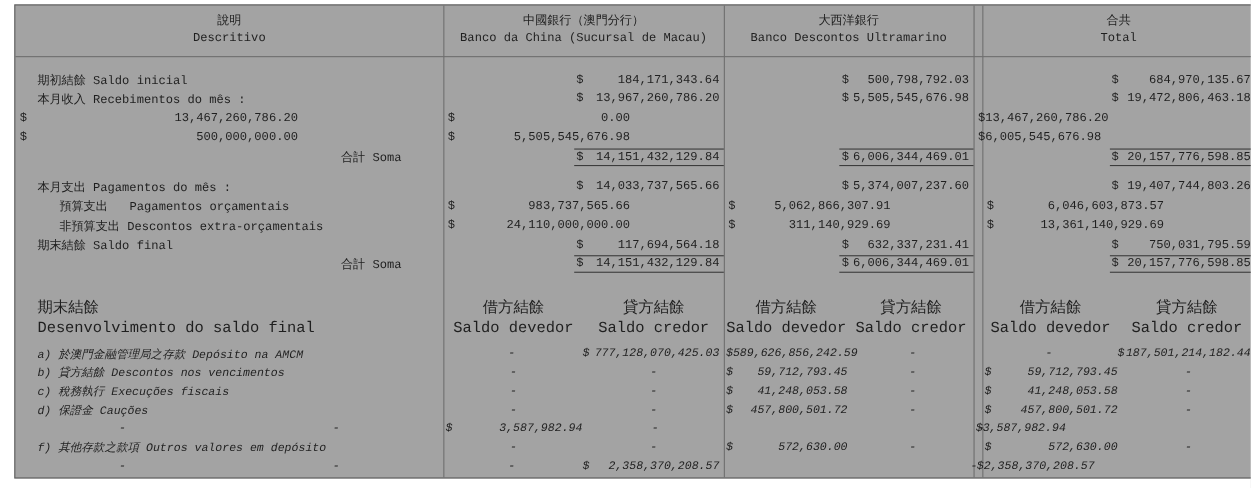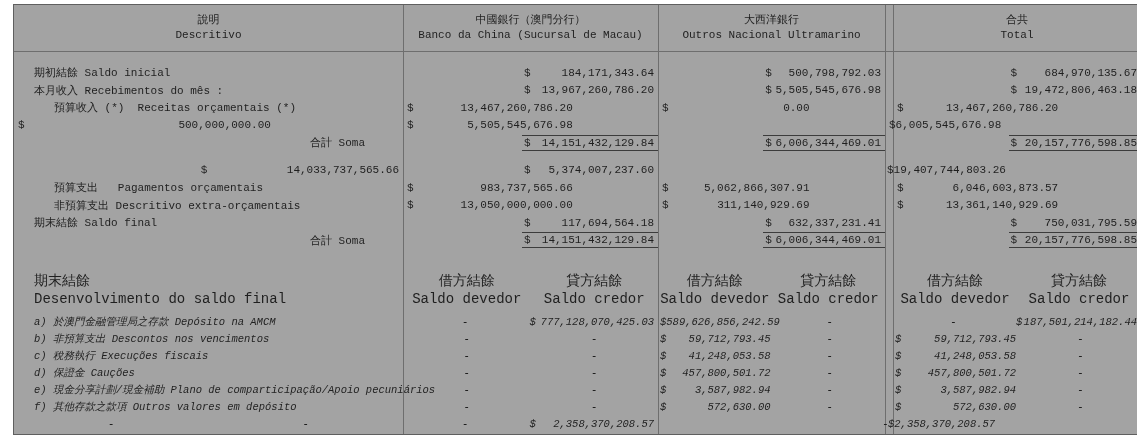--- a/index.html
+++ b/index.html
@@ -60,21 +60,21 @@
     <div class="hcell">
       <span>說明</span>
       <span>Descritivo</span>
     </div>
     <div class="hcell">
       <span>中國銀行（澳門分行）</span>
       <span>Banco da China (Sucursal de Macau)</span>
     </div>
     <div class="hcell">
       <span>大西洋銀行</span>
-      <span>Outros Nacional Ultramarino</span>
+      <span>Banco Descontos Ultramarino</span>
     </div>
     <div class="gapcell"></div>
     <div class="hcell">
       <span>合共</span>
       <span>Total</span>
     </div>
   </div>
 
   <div id="movement-rows">
       <div class="grid row">
@@ -97,21 +97,20 @@
         </div>
         <div class="cell bank">
           <div class="slot slot-right"><span class="cur">$</span><span class="val">5,505,545,676.98</span></div>
         </div>
         <div class="gapcell"></div>
         <div class="cell bank">
           <div class="slot slot-right"><span class="cur">$</span><span class="val">19,472,806,463.18</span></div>
         </div>
       </div>
       <div class="grid row">
-        <div class="cell desc indent"><span class="lbl">預算收入 (*)  Receitas orçamentais (*)</span></div>
         <div class="cell bank">
           <div class="slot slot-left"><span class="cur">$</span><span class="val">13,467,260,786.20</span></div>
         </div>
         <div class="cell bank">
           <div class="slot slot-left"><span class="cur">$</span><span class="val">0.00</span></div>
         </div>
         <div class="gapcell"></div>
         <div class="cell bank">
           <div class="slot slot-left"><span class="cur">$</span><span class="val">13,467,260,786.20</span></div>
         </div>
@@ -135,20 +134,21 @@
         </div>
         <div class="cell bank">
           <div class="slot slot-right rule"><span class="cur">$</span><span class="val">6,006,344,469.01</span></div>
         </div>
         <div class="gapcell"></div>
         <div class="cell bank">
           <div class="slot slot-right rule"><span class="cur">$</span><span class="val">20,157,776,598.85</span></div>
         </div>
       </div>
       <div class="grid row gap-before">
+        <div class="cell desc"><span class="lbl">本月支出 Pagamentos do mês :</span></div>
         <div class="cell bank">
           <div class="slot slot-right"><span class="cur">$</span><span class="val">14,033,737,565.66</span></div>
         </div>
         <div class="cell bank">
           <div class="slot slot-right"><span class="cur">$</span><span class="val">5,374,007,237.60</span></div>
         </div>
         <div class="gapcell"></div>
         <div class="cell bank">
           <div class="slot slot-right"><span class="cur">$</span><span class="val">19,407,744,803.26</span></div>
         </div>
@@ -160,23 +160,23 @@
         </div>
         <div class="cell bank">
           <div class="slot slot-left"><span class="cur">$</span><span class="val">5,062,866,307.91</span></div>
         </div>
         <div class="gapcell"></div>
         <div class="cell bank">
           <div class="slot slot-left"><span class="cur">$</span><span class="val">6,046,603,873.57</span></div>
         </div>
       </div>
       <div class="grid row">
-        <div class="cell desc indent"><span class="lbl">非預算支出 Descritivo extra-orçamentais</span></div>
-        <div class="cell bank">
-          <div class="slot slot-left"><span class="cur">$</span><span class="val">13,050,000,000.00</span></div>
+        <div class="cell desc indent"><span class="lbl">非預算支出 Descontos extra-orçamentais</span></div>
+        <div class="cell bank">
+          <div class="slot slot-left"><span class="cur">$</span><span class="val">24,110,000,000.00</span></div>
         </div>
         <div class="cell bank">
           <div class="slot slot-left"><span class="cur">$</span><span class="val">311,140,929.69</span></div>
         </div>
         <div class="gapcell"></div>
         <div class="cell bank">
           <div class="slot slot-left"><span class="cur">$</span><span class="val">13,361,140,929.69</span></div>
         </div>
       </div>
       <div class="grid row">
@@ -234,21 +234,21 @@
             <div class="half"><span class="cur">$</span><span class="val">589,626,856,242.59</span></div>
             <div class="half dashc"><span>-</span></div>
           </div>
           <div class="gapcell"></div>
           <div class="cell bank halves">
             <div class="half dashc"><span>-</span></div>
             <div class="half"><span class="cur">$</span><span class="val">187,501,214,182.44</span></div>
           </div>
         </div>
         <div class="grid row bal-row">
-          <div class="cell desc"><span class="lbl">b) 非預算支出 Descontos nos vencimentos</span></div>
+          <div class="cell desc"><span class="lbl">b) 貸方結餘 Descontos nos vencimentos</span></div>
           <div class="cell bank halves">
             <div class="half dashc"><span>-</span></div>
             <div class="half dashc"><span>-</span></div>
           </div>
           <div class="cell bank halves">
             <div class="half"><span class="cur">$</span><span class="val">59,712,793.45</span></div>
             <div class="half dashc"><span>-</span></div>
           </div>
           <div class="gapcell"></div>
           <div class="cell bank halves">
@@ -282,21 +282,20 @@
             <div class="half"><span class="cur">$</span><span class="val">457,800,501.72</span></div>
             <div class="half dashc"><span>-</span></div>
           </div>
           <div class="gapcell"></div>
           <div class="cell bank halves">
             <div class="half"><span class="cur">$</span><span class="val">457,800,501.72</span></div>
             <div class="half dashc"><span>-</span></div>
           </div>
         </div>
         <div class="grid row bal-row">
-          <div class="cell desc"><span class="lbl">e) 現金分享計劃/現金補助 Plano de comparticipação/Apoio pecuniários</span></div>
           <div class="cell bank halves">
             <div class="half dashc"><span>-</span></div>
             <div class="half dashc"><span>-</span></div>
           </div>
           <div class="cell bank halves">
             <div class="half"><span class="cur">$</span><span class="val">3,587,982.94</span></div>
             <div class="half dashc"><span>-</span></div>
           </div>
           <div class="gapcell"></div>
           <div class="cell bank halves">

